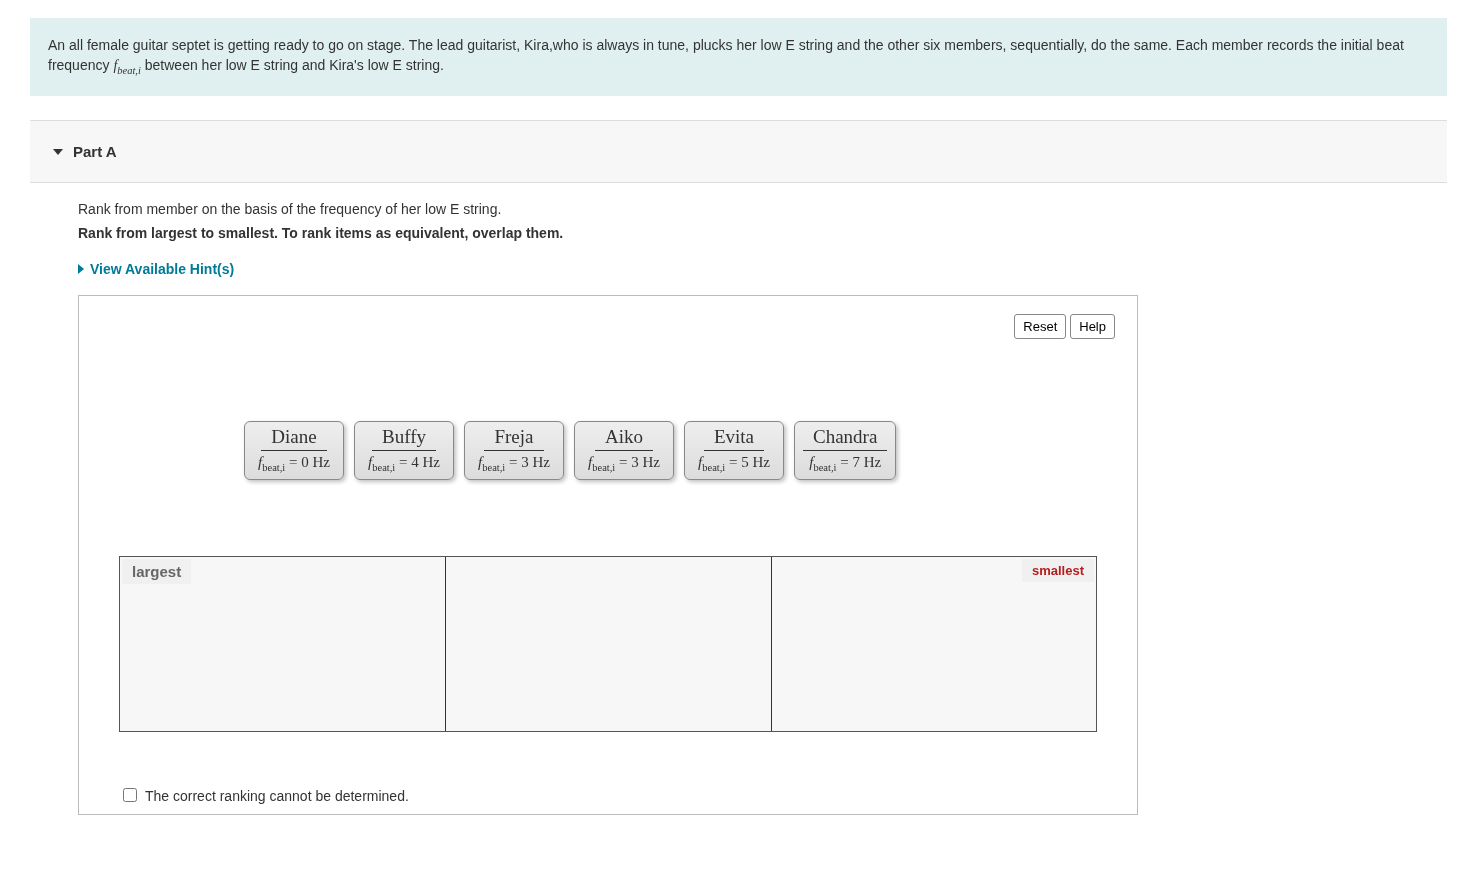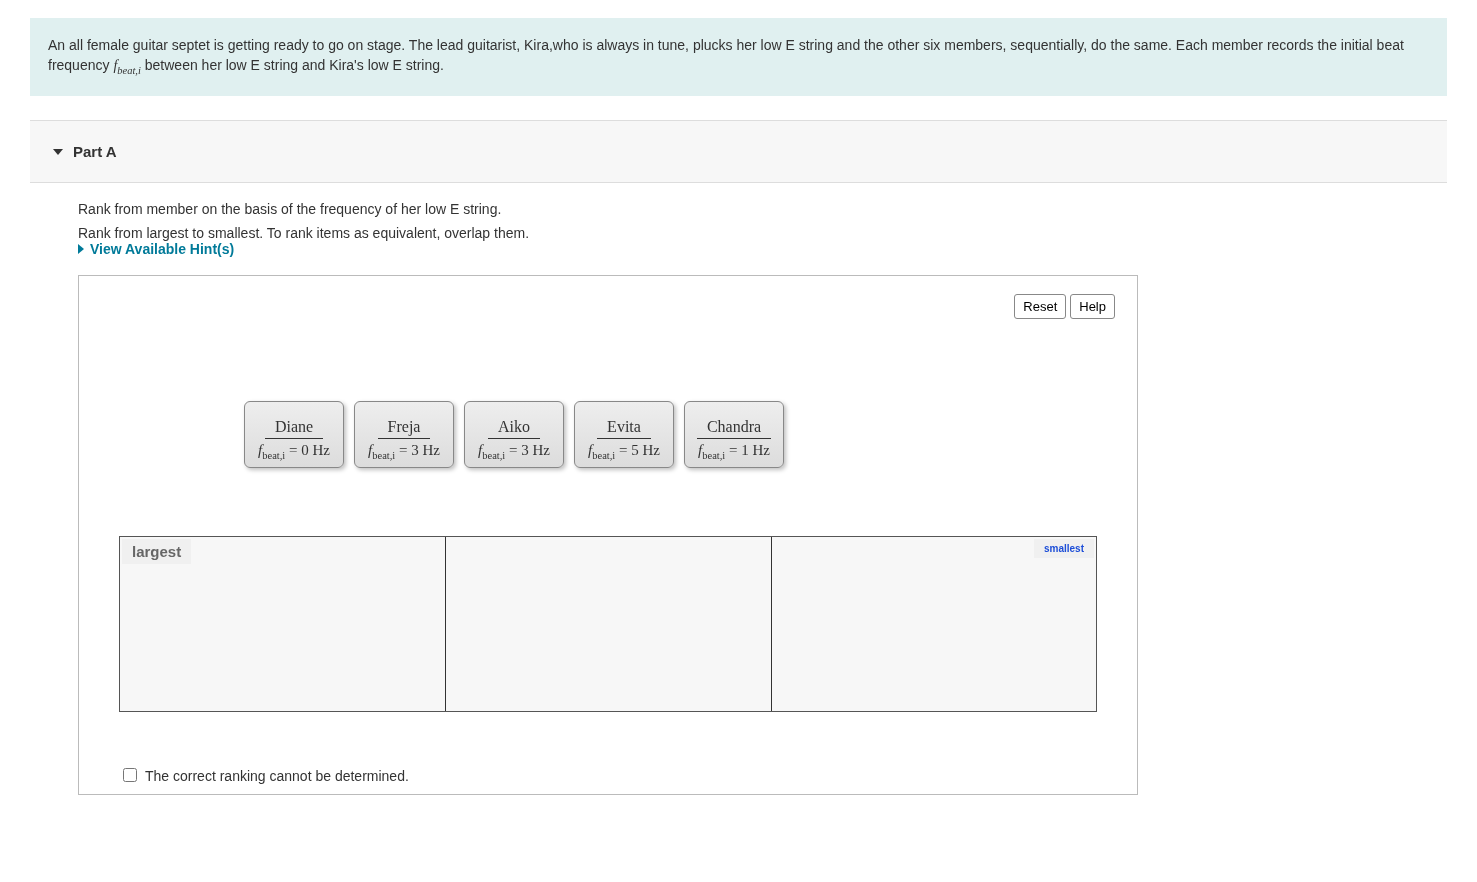--- a/index.html
+++ b/index.html
@@ -35,21 +35,21 @@
       width: 0; height: 0;
       border-left: 5px solid transparent;
       border-right: 5px solid transparent;
       border-top: 6px solid #333;
       display: inline-block;
       margin-left: -25px;
     }
     
     .part-body { padding: 18px 30px 0 78px; }
     .instructions { color: #333; margin-bottom: 8px; }
-    .instructions-bold { font-weight: normal; }
+    .instructions-bold { font-weight: bold; margin-bottom: 20px; }
     
     .hints-link {
       color: #007a99;
       font-weight: bold;
       cursor: pointer;
       display: inline-flex;
       align-items: center;
       gap: 6px;
       margin-bottom: 18px;
     }
@@ -94,24 +94,23 @@
       border: 1px solid #888;
       border-radius: 6px;
       box-shadow: 2px 2px 4px rgba(0,0,0,0.25);
       padding: 4px 8px 6px 8px;
       text-align: center;
       font-family: 'Times New Roman', serif;
       cursor: move;
       min-width: 100px;
     }
     .rank-item .name {
-      font-size: 16px;
+      font-size: 19px;
       padding-bottom: 1px;
       margin-bottom: 2px;
-      margin-top: 12px;
     }
     .rank-item .underline-wrap {
       display: inline-block;
       border-bottom: 1px solid #333;
       padding: 0 10px 2px 10px;
     }
     .rank-item .freq {
       font-size: 15px;
       white-space: nowrap;
     }
@@ -141,22 +140,22 @@
       background: #f0f0f0;
       padding: 4px 10px;
       color: #666;
       font-size: 15px;
     }
     .drop-zone .label-smallest {
       position: absolute;
       top: 2px; right: 2px;
       background: #f0f0f0;
       padding: 4px 10px;
-      color: #1d4ed8;
-      font-size: 10px;
+      color: #b91c1c;
+      font-size: 13px;
     }
     
     .cannot-determine {
       position: absolute;
       left: 44px;
       bottom: 10px;
       display: flex;
       gap: 8px;
       color: #333;
       font-size: 14px;
@@ -189,34 +188,38 @@
       <button>Reset</button>
       <button>Help</button>
     </div>
 
     <div class="items-pool">
       <div class="rank-item">
         <div class="name"><span class="underline-wrap">Diane</span></div>
         <div class="freq"><span class="f">f</span><span class="sub">beat,i</span> <span>= 0 Hz</span></div>
       </div>
       <div class="rank-item">
+        <div class="name"><span class="underline-wrap">Buffy</span></div>
+        <div class="freq"><span class="f">f</span><span class="sub">beat,i</span> <span>= 4 Hz</span></div>
+      </div>
+      <div class="rank-item">
         <div class="name"><span class="underline-wrap">Freja</span></div>
         <div class="freq"><span class="f">f</span><span class="sub">beat,i</span> <span>= 3 Hz</span></div>
       </div>
       <div class="rank-item">
         <div class="name"><span class="underline-wrap">Aiko</span></div>
         <div class="freq"><span class="f">f</span><span class="sub">beat,i</span> <span>= 3 Hz</span></div>
       </div>
       <div class="rank-item">
         <div class="name"><span class="underline-wrap">Evita</span></div>
         <div class="freq"><span class="f">f</span><span class="sub">beat,i</span> <span>= 5 Hz</span></div>
       </div>
       <div class="rank-item">
         <div class="name"><span class="underline-wrap">Chandra</span></div>
-        <div class="freq"><span class="f">f</span><span class="sub">beat,i</span> <span>= 1 Hz</span></div>
+        <div class="freq"><span class="f">f</span><span class="sub">beat,i</span> <span>= 7 Hz</span></div>
       </div>
     </div>
 
     <div class="drop-zone">
       <div class="label-largest">largest</div>
       <div class="label-smallest">smallest</div>
       <div class="divider d1"></div>
       <div class="divider d2"></div>
     </div>
 

